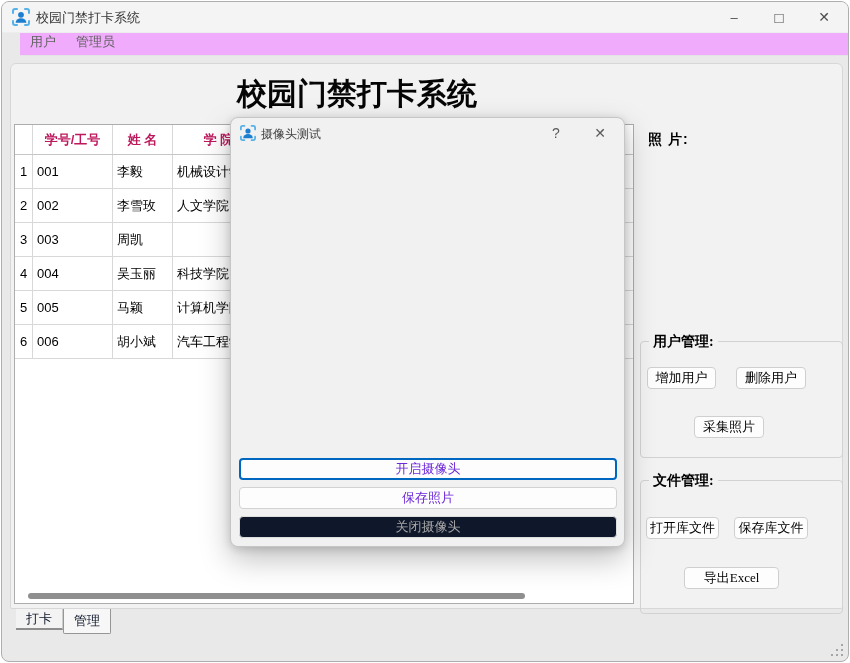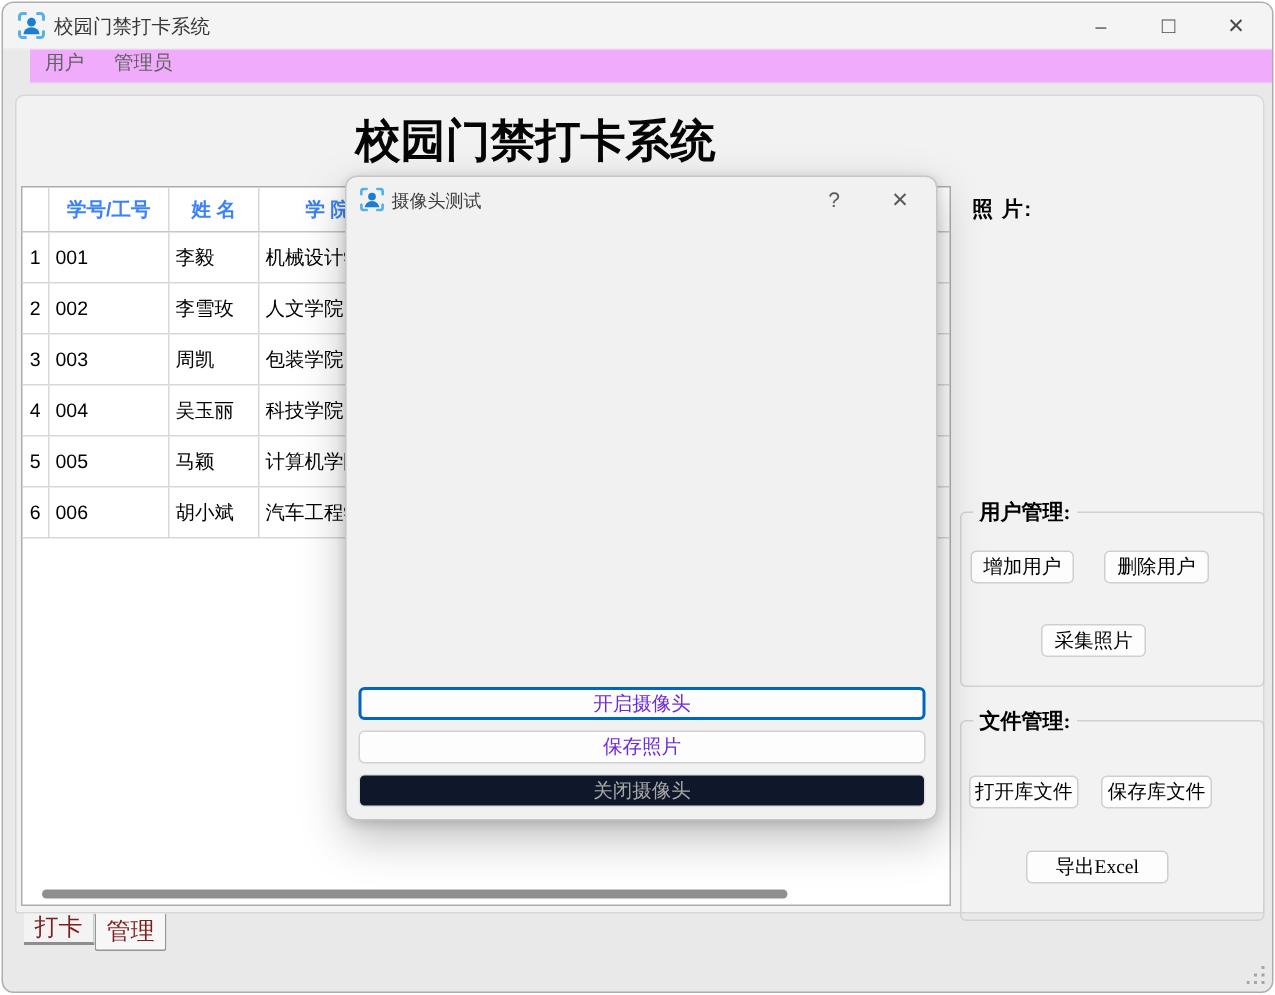--- a/index.html
+++ b/index.html
@@ -20,21 +20,21 @@
   .menu-item{font-size:13px;color:#616161;padding:0 10px;}
   
   .pane{position:absolute;left:8px;top:61px;width:833px;height:546px;background:#f2f2f2;
         border:1px solid #d7d7d7;border-radius:6px 6px 2px 2px;box-sizing:border-box;}
   .page-title{position:absolute;left:45px;top:72px;width:620px;text-align:center;
               font-family:"Liberation Serif","DejaVu Serif",serif;font-size:30px;font-weight:600;color:#050505;}
   
   .tablewrap{position:absolute;left:12px;top:122px;width:620px;height:480px;background:#ffffff;
              border:1px solid #adadad;box-sizing:border-box;overflow:hidden;}
   .thead{display:grid;grid-template-columns:18px 80px 60px 92px 1fr;height:29px;border-bottom:1px solid #c6c6c6;}
-  .thead>div{font-size:13px;font-weight:bold;color:#3b82f6;display:flex;align-items:center;justify-content:center;
+  .thead>div{font-size:13px;font-weight:bold;color:#be185d;display:flex;align-items:center;justify-content:center;
              border-right:1px solid #d8d8d8;box-sizing:border-box;}
   .thead>div:last-child{border-right:none;}
   .trow{display:grid;grid-template-columns:18px 80px 60px 92px 1fr;height:33px;border-bottom:1px solid #d8d8d8;}
   .trow>div{font-size:13px;color:#000;display:flex;align-items:center;box-sizing:border-box;border-right:1px solid #d8d8d8;}
   .trow>div:last-child{border-right:none;}
   .rnum{justify-content:center;}
   .tcell{padding-left:4px;}
   .hscroll{position:absolute;left:13px;top:468px;width:598px;height:7px;}
   .hthumb{position:absolute;left:0;top:0;width:497px;height:6px;background:#8f8f8f;border-radius:3px;}
   
@@ -59,21 +59,21 @@
            color:#5a5a5a;font-size:14px;}
   .dlg-help{right:48px;}
   .dlg-close{right:4px;}
   .dbtn{position:absolute;left:8px;width:378px;height:22px;border-radius:4px;background:#fdfdfd;
         border:1px solid #d2d2d2;font-size:13px;color:#6d28d9;display:flex;align-items:center;justify-content:center;
         box-sizing:border-box;font-family:"Liberation Serif","DejaVu Serif",serif;}
   .dbtn-open{top:340px;border:2px solid #0067c0;}
   .dbtn-save{top:369px;}
   .dbtn-closecam{top:398px;background:#0f172a;border-color:#dedede;color:#a8a8a8;}
   
-  .tab{position:absolute;display:flex;align-items:center;justify-content:center;font-size:16px;color:#7f1d1d;
+  .tab{position:absolute;display:flex;align-items:center;justify-content:center;font-size:13px;color:#0f172a;
        box-sizing:border-box;font-family:"Liberation Serif","DejaVu Serif",serif;}
   .tab-checkin{left:14px;top:607px;width:47px;height:21px;background:#f3f3f3;
                border-right:1px solid #cccccc;border-bottom:2px solid #8d8d8d;}
   .tab-manage{left:61px;top:607px;width:48px;height:25px;background:#f7f7f7;
               border:1px solid #969696;border-top:none;border-radius:0 0 2px 2px;}
   .size-grip{position:absolute;right:3px;bottom:3px;width:14px;height:14px;}
 </style>
 </head>
 <body>
 
@@ -125,21 +125,20 @@
           <div class="rnum">2</div>
           <div class="tcell">002</div>
           <div class="tcell">李雪玫</div>
           <div class="tcell">人文学院</div>
           <div class="tcell"></div>
         </div>
         <div class="trow">
           <div class="rnum">3</div>
           <div class="tcell">003</div>
           <div class="tcell">周凯</div>
-          <div class="tcell">包装学院</div>
           <div class="tcell"></div>
         </div>
         <div class="trow">
           <div class="rnum">4</div>
           <div class="tcell">004</div>
           <div class="tcell">吴玉丽</div>
           <div class="tcell">科技学院</div>
           <div class="tcell"></div>
         </div>
         <div class="trow">

